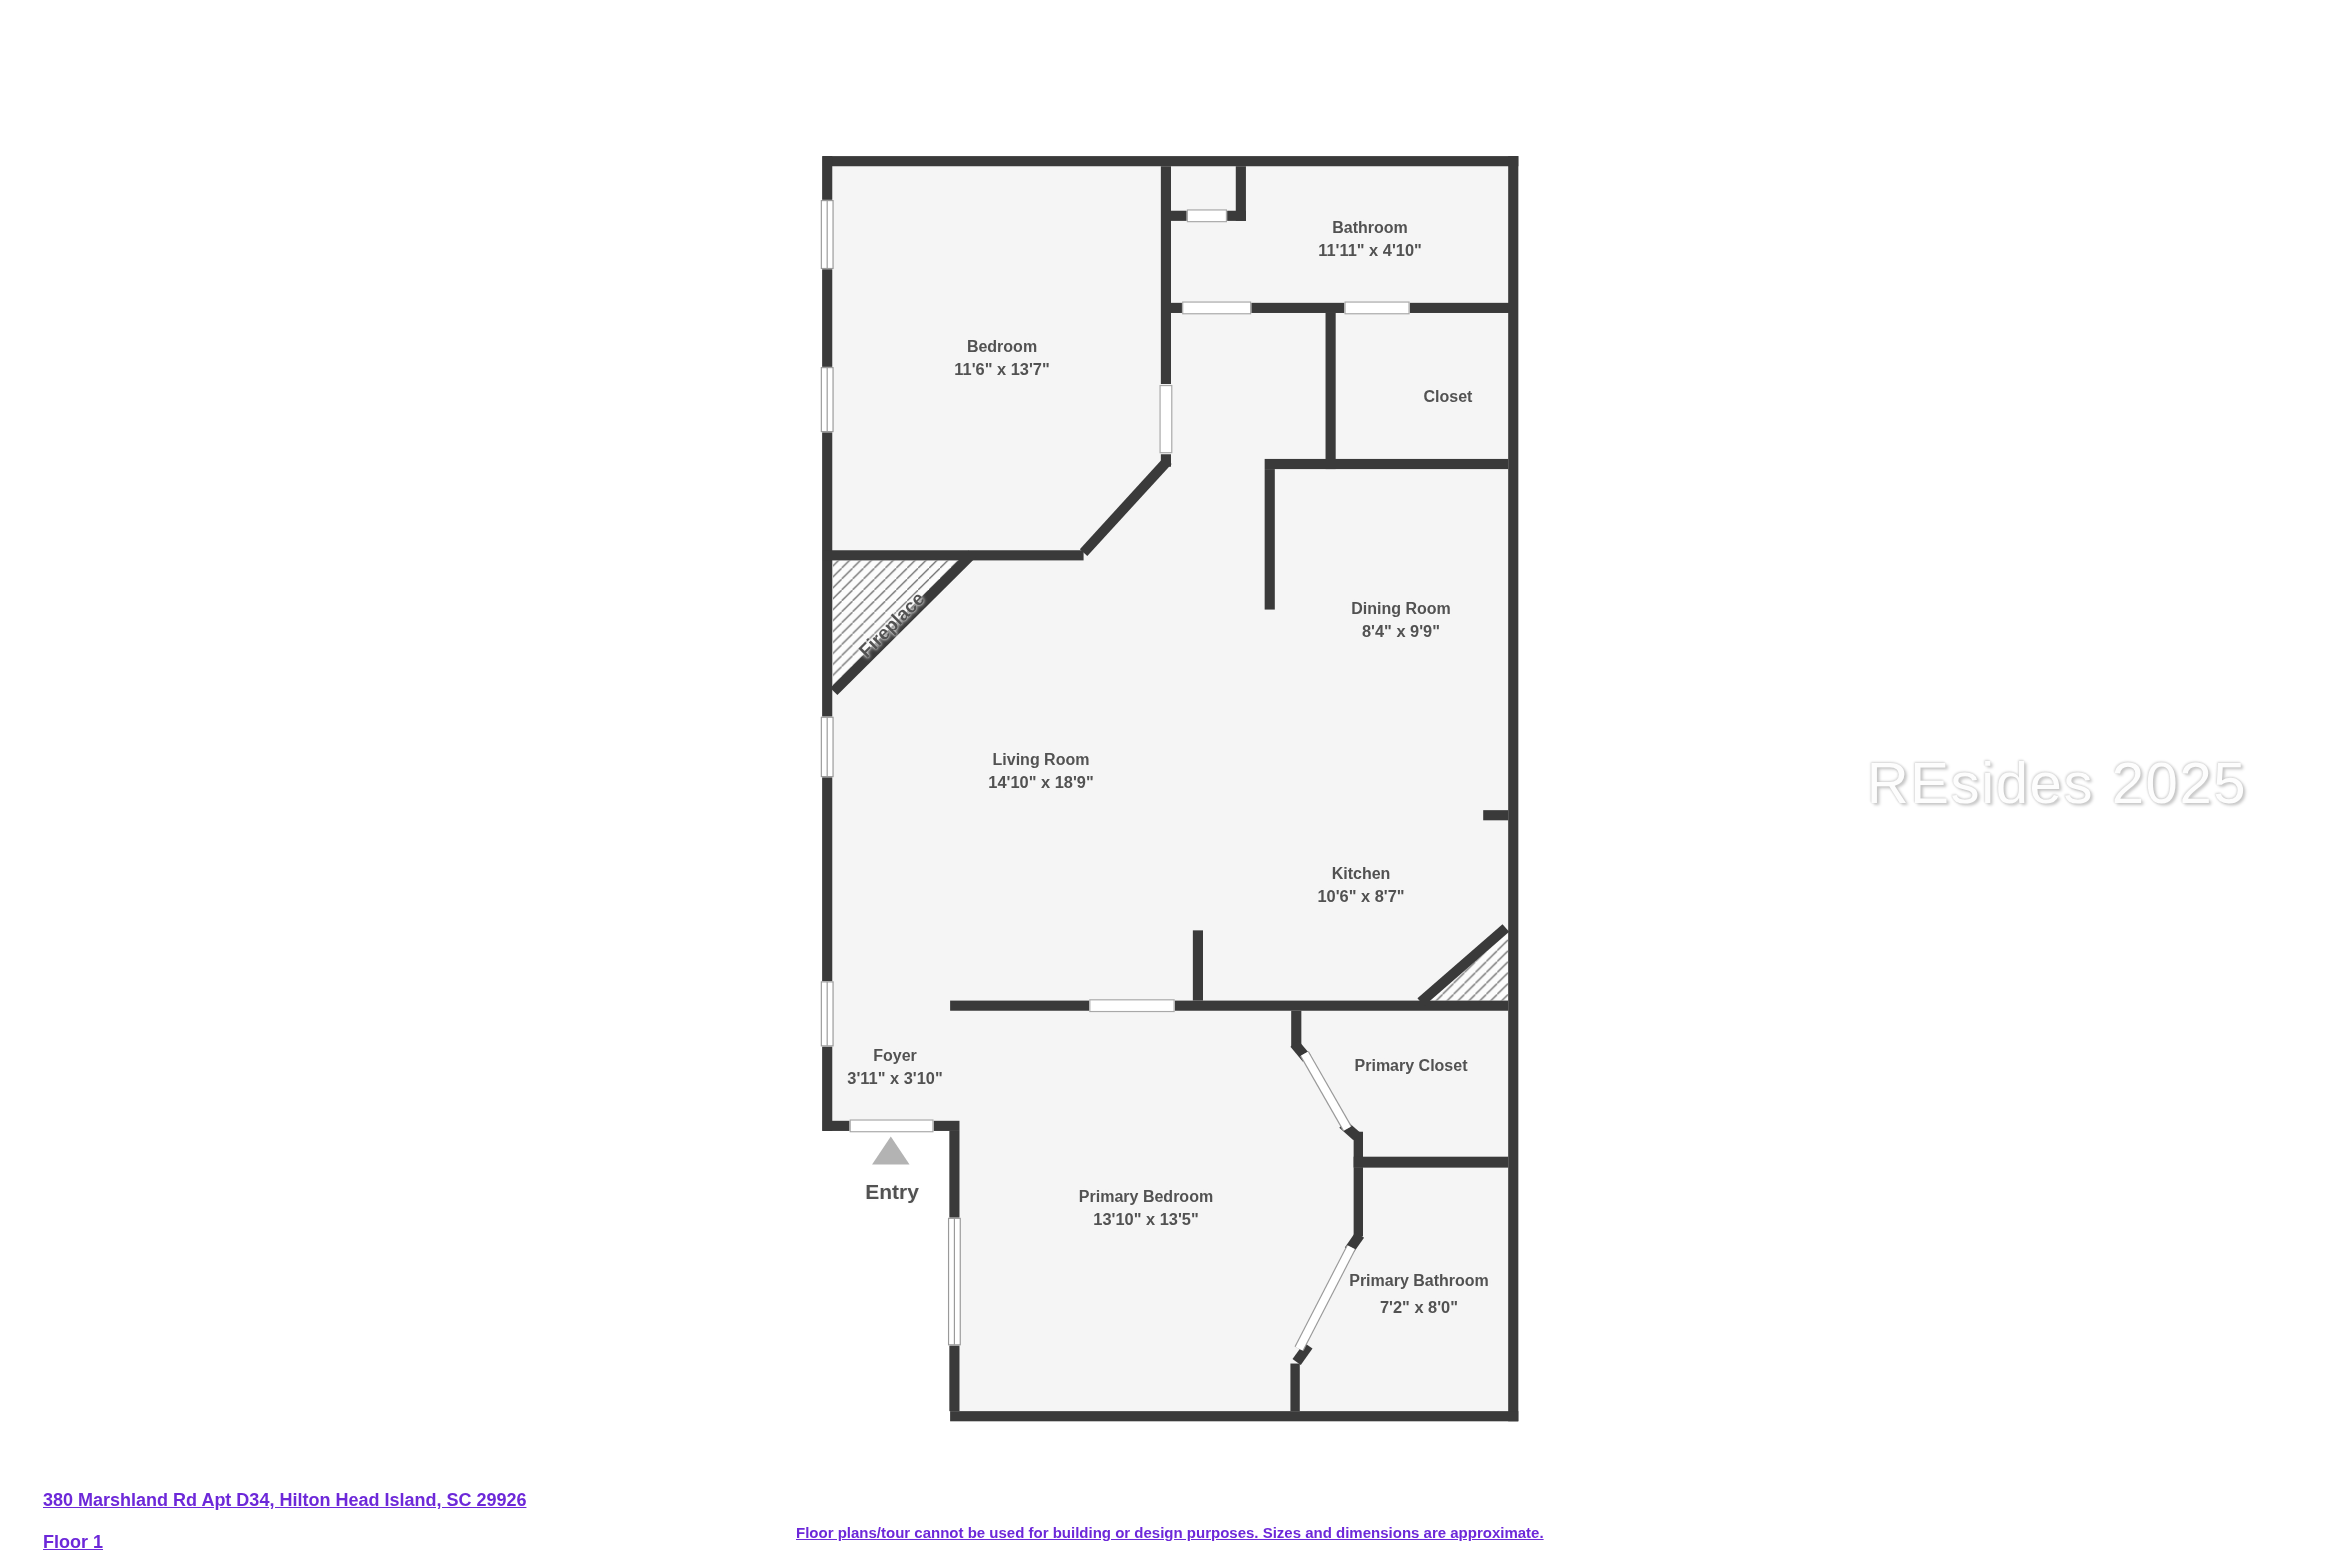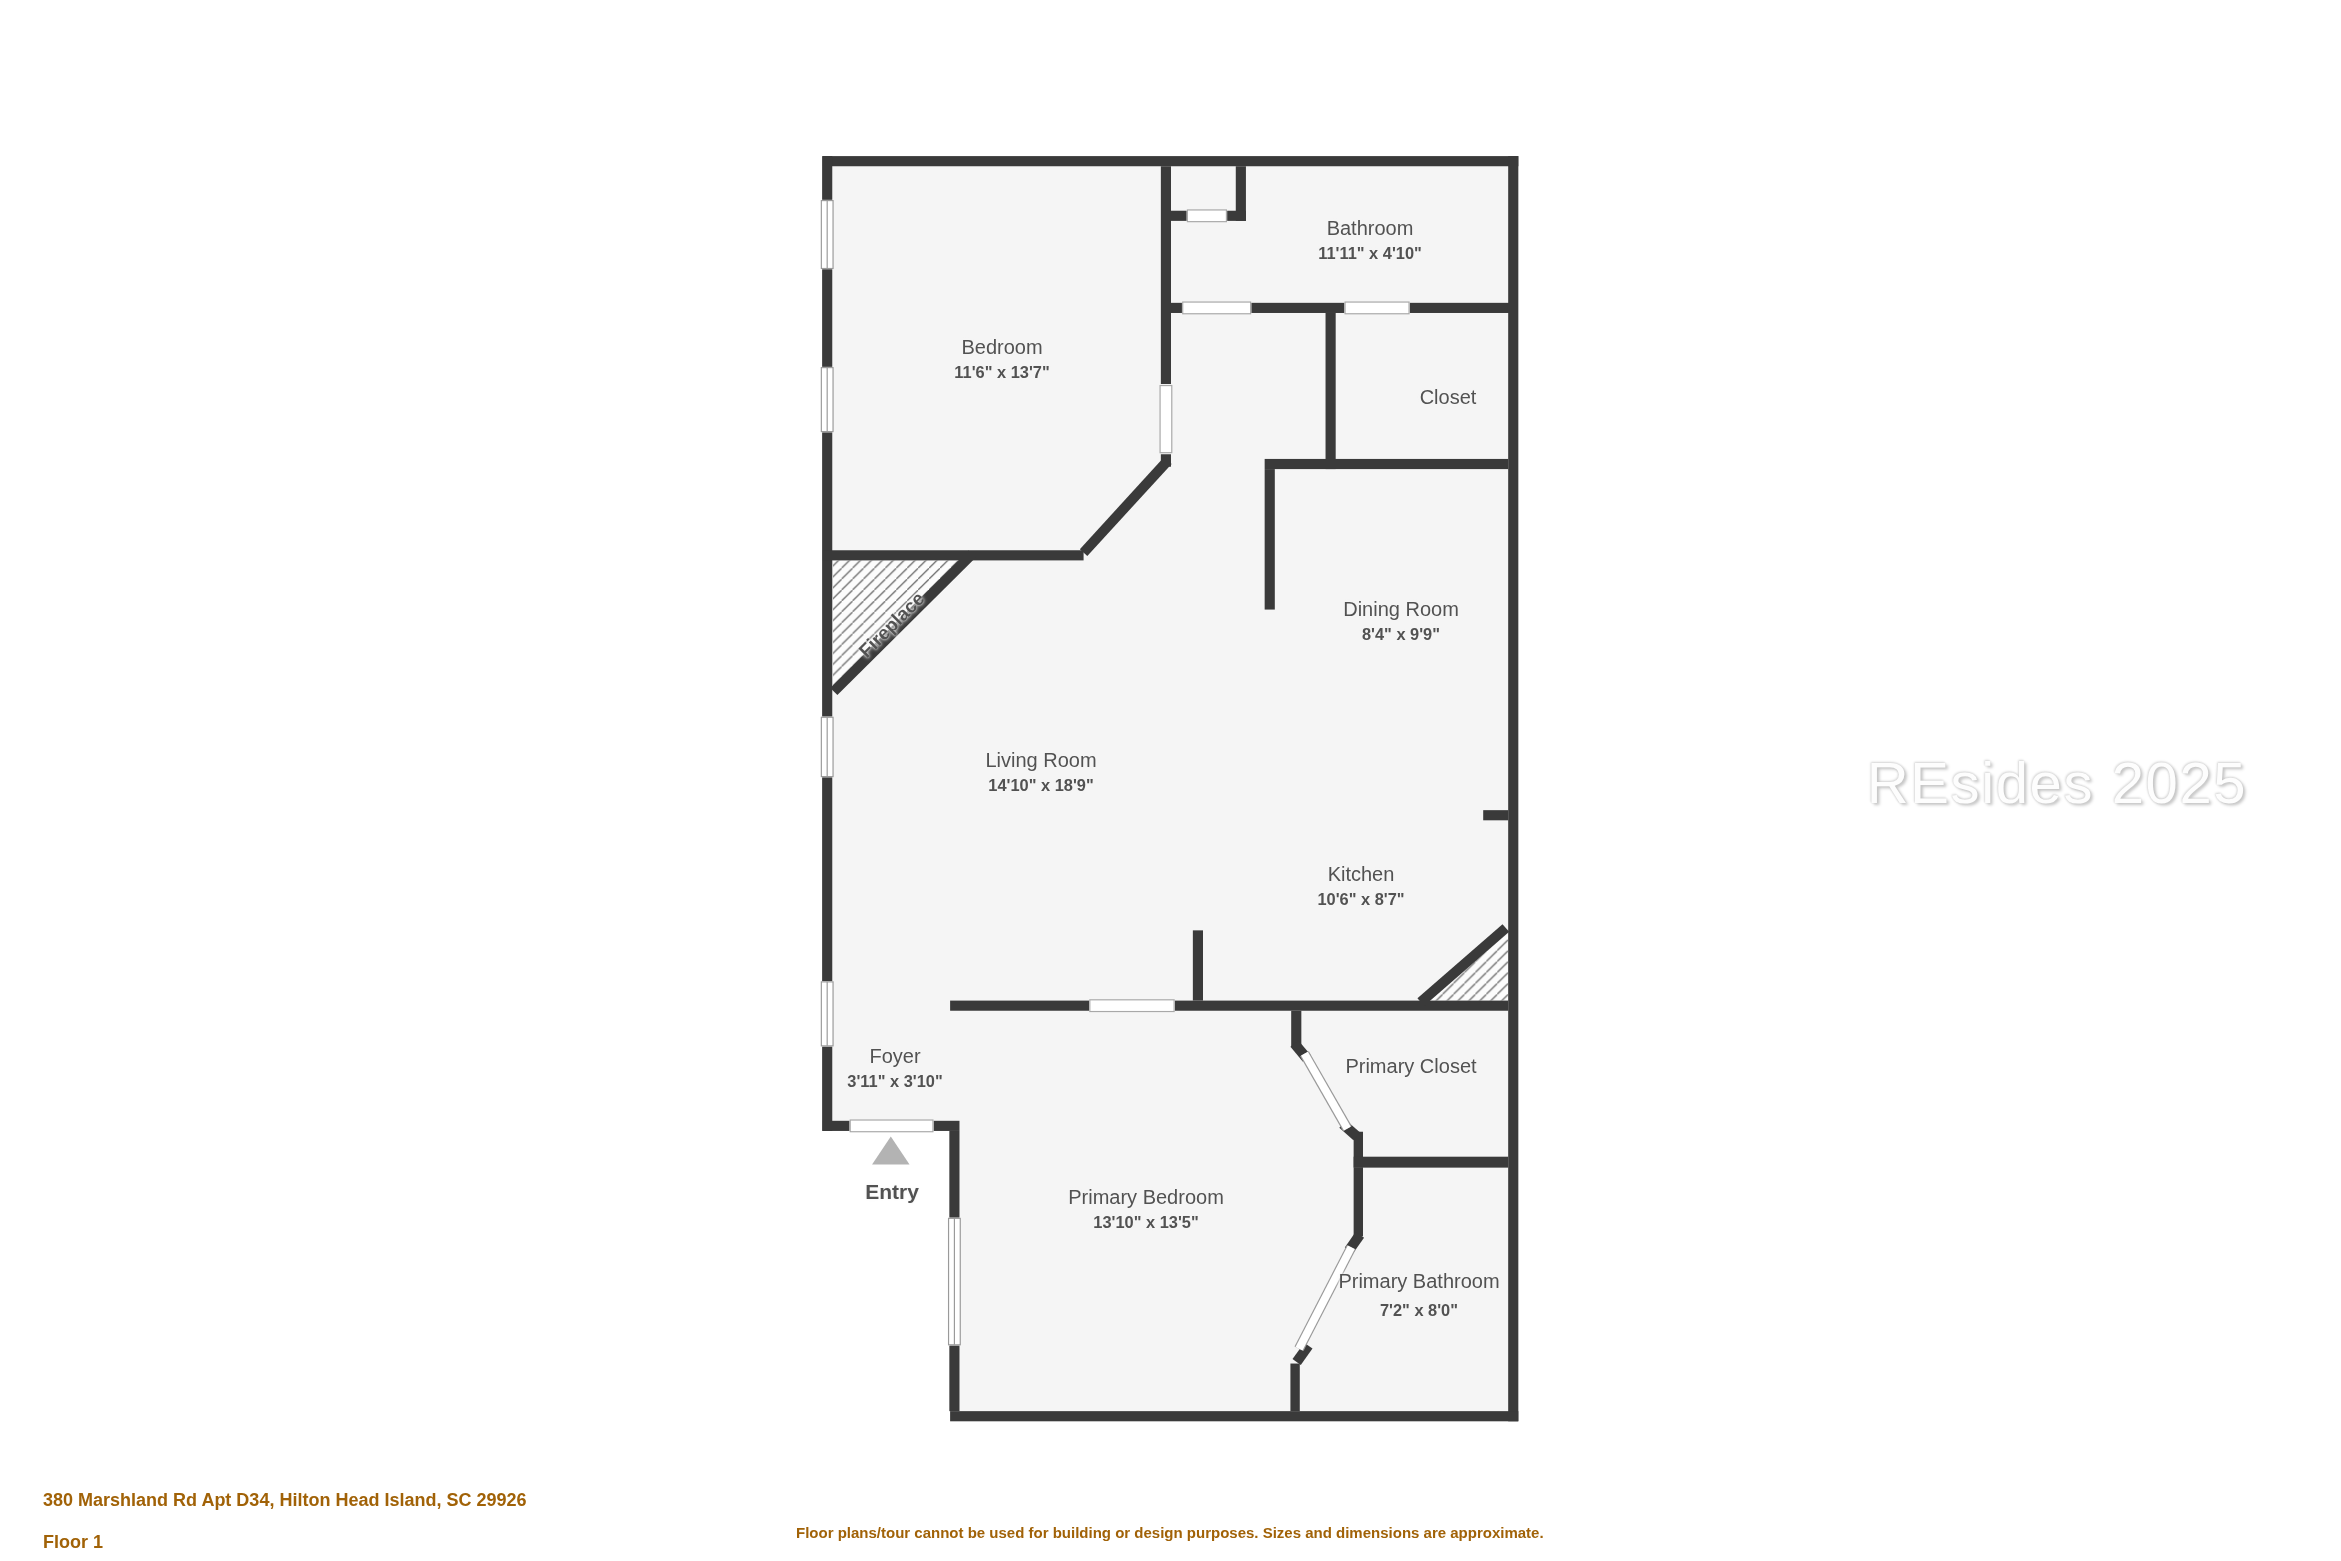--- a/index.html
+++ b/index.html
@@ -14,21 +14,21 @@
   #plan-svg { position: absolute; left: 0; top: 0; }
 
   .room-label {
     position: absolute;
     transform: translate(-50%, -50%);
     text-align: center;
     color: #525252;
     text-shadow: 0 0 2.3px #f5f5f5, 0 0 4.7px #f5f5f5, 0 0 7.8px #f5f5f5;
     pointer-events: none;
   }
-  .room-name { font-size: 20px; font-weight: normal; line-height: 1.2; white-space: nowrap; }
+  .room-name { font-size: 16px; font-weight: bold; line-height: 1.2; white-space: nowrap; }
   .room-name.wrap { white-space: normal; width: 168px; margin: 8px auto; }
   .room-dims { font-size: 16.4px; font-weight: bold; margin-top: 3.9px; white-space: nowrap; }
 
   .annot-label {
     position: absolute;
     transform: translate(-50%, -50%);
     color: #525252;
     font-size: 21px;
     font-weight: bold;
     white-space: nowrap;
@@ -47,23 +47,24 @@
     font-size: 58px;
     font-weight: normal;
     letter-spacing: 1.6px;
     color: #fdfdfd;
     white-space: nowrap;
     text-shadow: 2.3px 2.3px 3.1px #c4c4c4, -0.8px -0.8px 2.3px #d9d9d9, 0 0 1.6px #cccccc;
   }
 
   .footer-text {
     position: absolute;
-    color: #a16207;
+    color: #6d28d9;
     font-weight: bold;
     white-space: nowrap;
+    text-decoration: underline;
   }
   #footer-address { left: 43px; top: 1490px; font-size: 18px; }
   #footer-floor   { left: 43px; top: 1532px; font-size: 18px; }
   #footer-disclaimer { left: 796px; top: 1524px; font-size: 15px; }
 </style>
 </head>
 <body>
 
 <div id="canvas">
 

